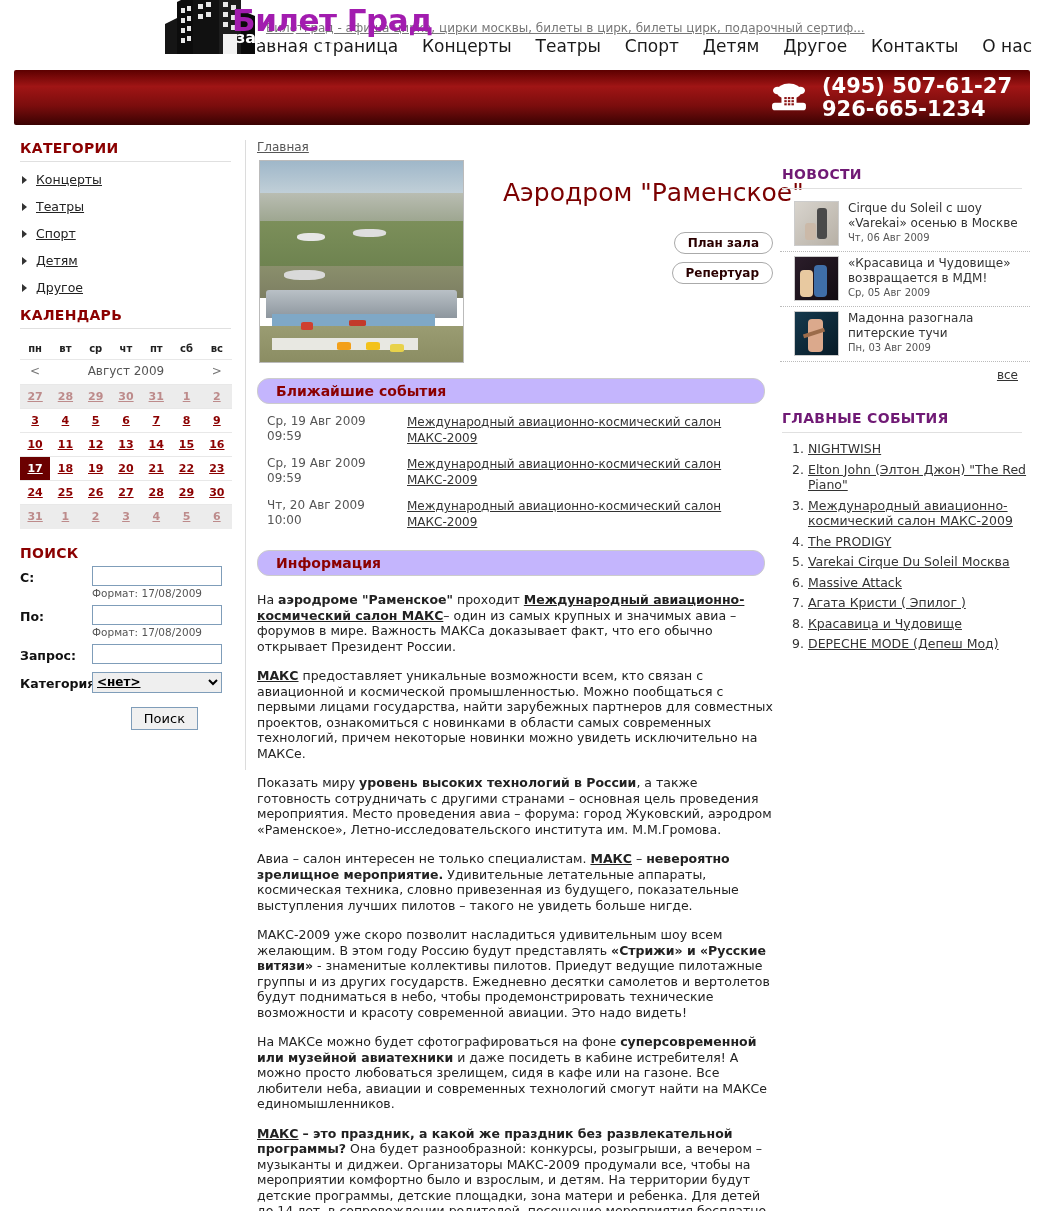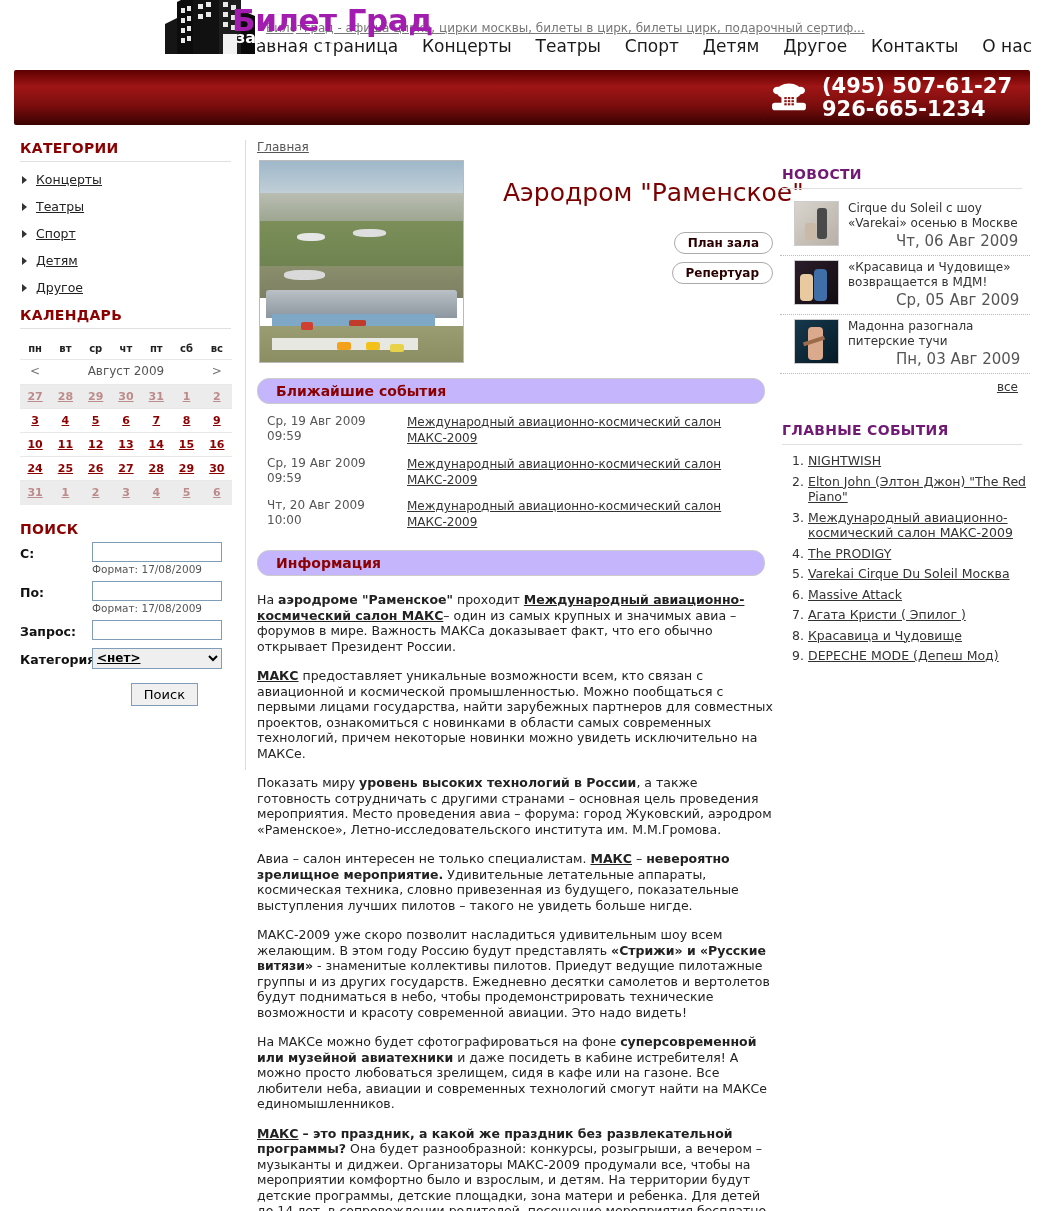--- a/index.html
+++ b/index.html
@@ -196,21 +196,21 @@
     color:#701a75; font-size:14px; font-weight:bold;
     font-family:"DejaVu Sans", sans-serif; letter-spacing:0.3px;
     padding:0 0 6px 2px;
   }
   .r-rule { height:1px; background:#e0e0e0; margin:0 8px 8px 2px; }
   .news-item { display:flex; padding:4px 0 5px 14px; border-bottom:1px dotted #bbb; }
   .news-item:first-of-type { border-top:0; }
   .news-thumb { width:45px; height:45px; border:1px solid #ccc; flex:0 0 45px; overflow:hidden; margin-right:9px; }
   .news-body { flex:1; }
   .news-title { font-size:12px; line-height:15px; color:#333; }
-  .news-date { font-size:15px; color:#555; margin-top:1px;margin-left:48px; }
+  .news-date { font-size:10px; color:#555; margin-top:1px; }
   #news-all { text-align:right; padding:6px 12px 0 0; }
   #news-all a { color:#333; font-size:12px; text-decoration:underline; }
 
   ol.top-events { margin:0; padding:0 0 0 28px; }
   ol.top-events li { margin-bottom:5px; font-size:12.5px; line-height:15.5px; color:#333; }
   ol.top-events li a { color:#333; text-decoration:underline; }
 
   
   .ph-sky { position:absolute; left:0; top:0; width:100%; height:22%;
             background:linear-gradient(to bottom,#9fb7c9,#cdd8dd); }
@@ -390,20 +390,29 @@
             <tr>
               <td><a href="#">10</a></td>
               <td><a href="#">11</a></td>
               <td><a href="#">12</a></td>
               <td><a href="#">13</a></td>
               <td><a href="#">14</a></td>
               <td><a href="#">15</a></td>
               <td><a href="#">16</a></td>
             </tr>
             <tr>
+              <td class="today"><a href="#">17</a></td>
+              <td><a href="#">18</a></td>
+              <td><a href="#">19</a></td>
+              <td><a href="#">20</a></td>
+              <td><a href="#">21</a></td>
+              <td><a href="#">22</a></td>
+              <td><a href="#">23</a></td>
+            </tr>
+            <tr>
               <td><a href="#">24</a></td>
               <td><a href="#">25</a></td>
               <td><a href="#">26</a></td>
               <td><a href="#">27</a></td>
               <td><a href="#">28</a></td>
               <td><a href="#">29</a></td>
               <td><a href="#">30</a></td>
             </tr>
             <tr class="othermonth">
               <td><a href="#">31</a></td>

